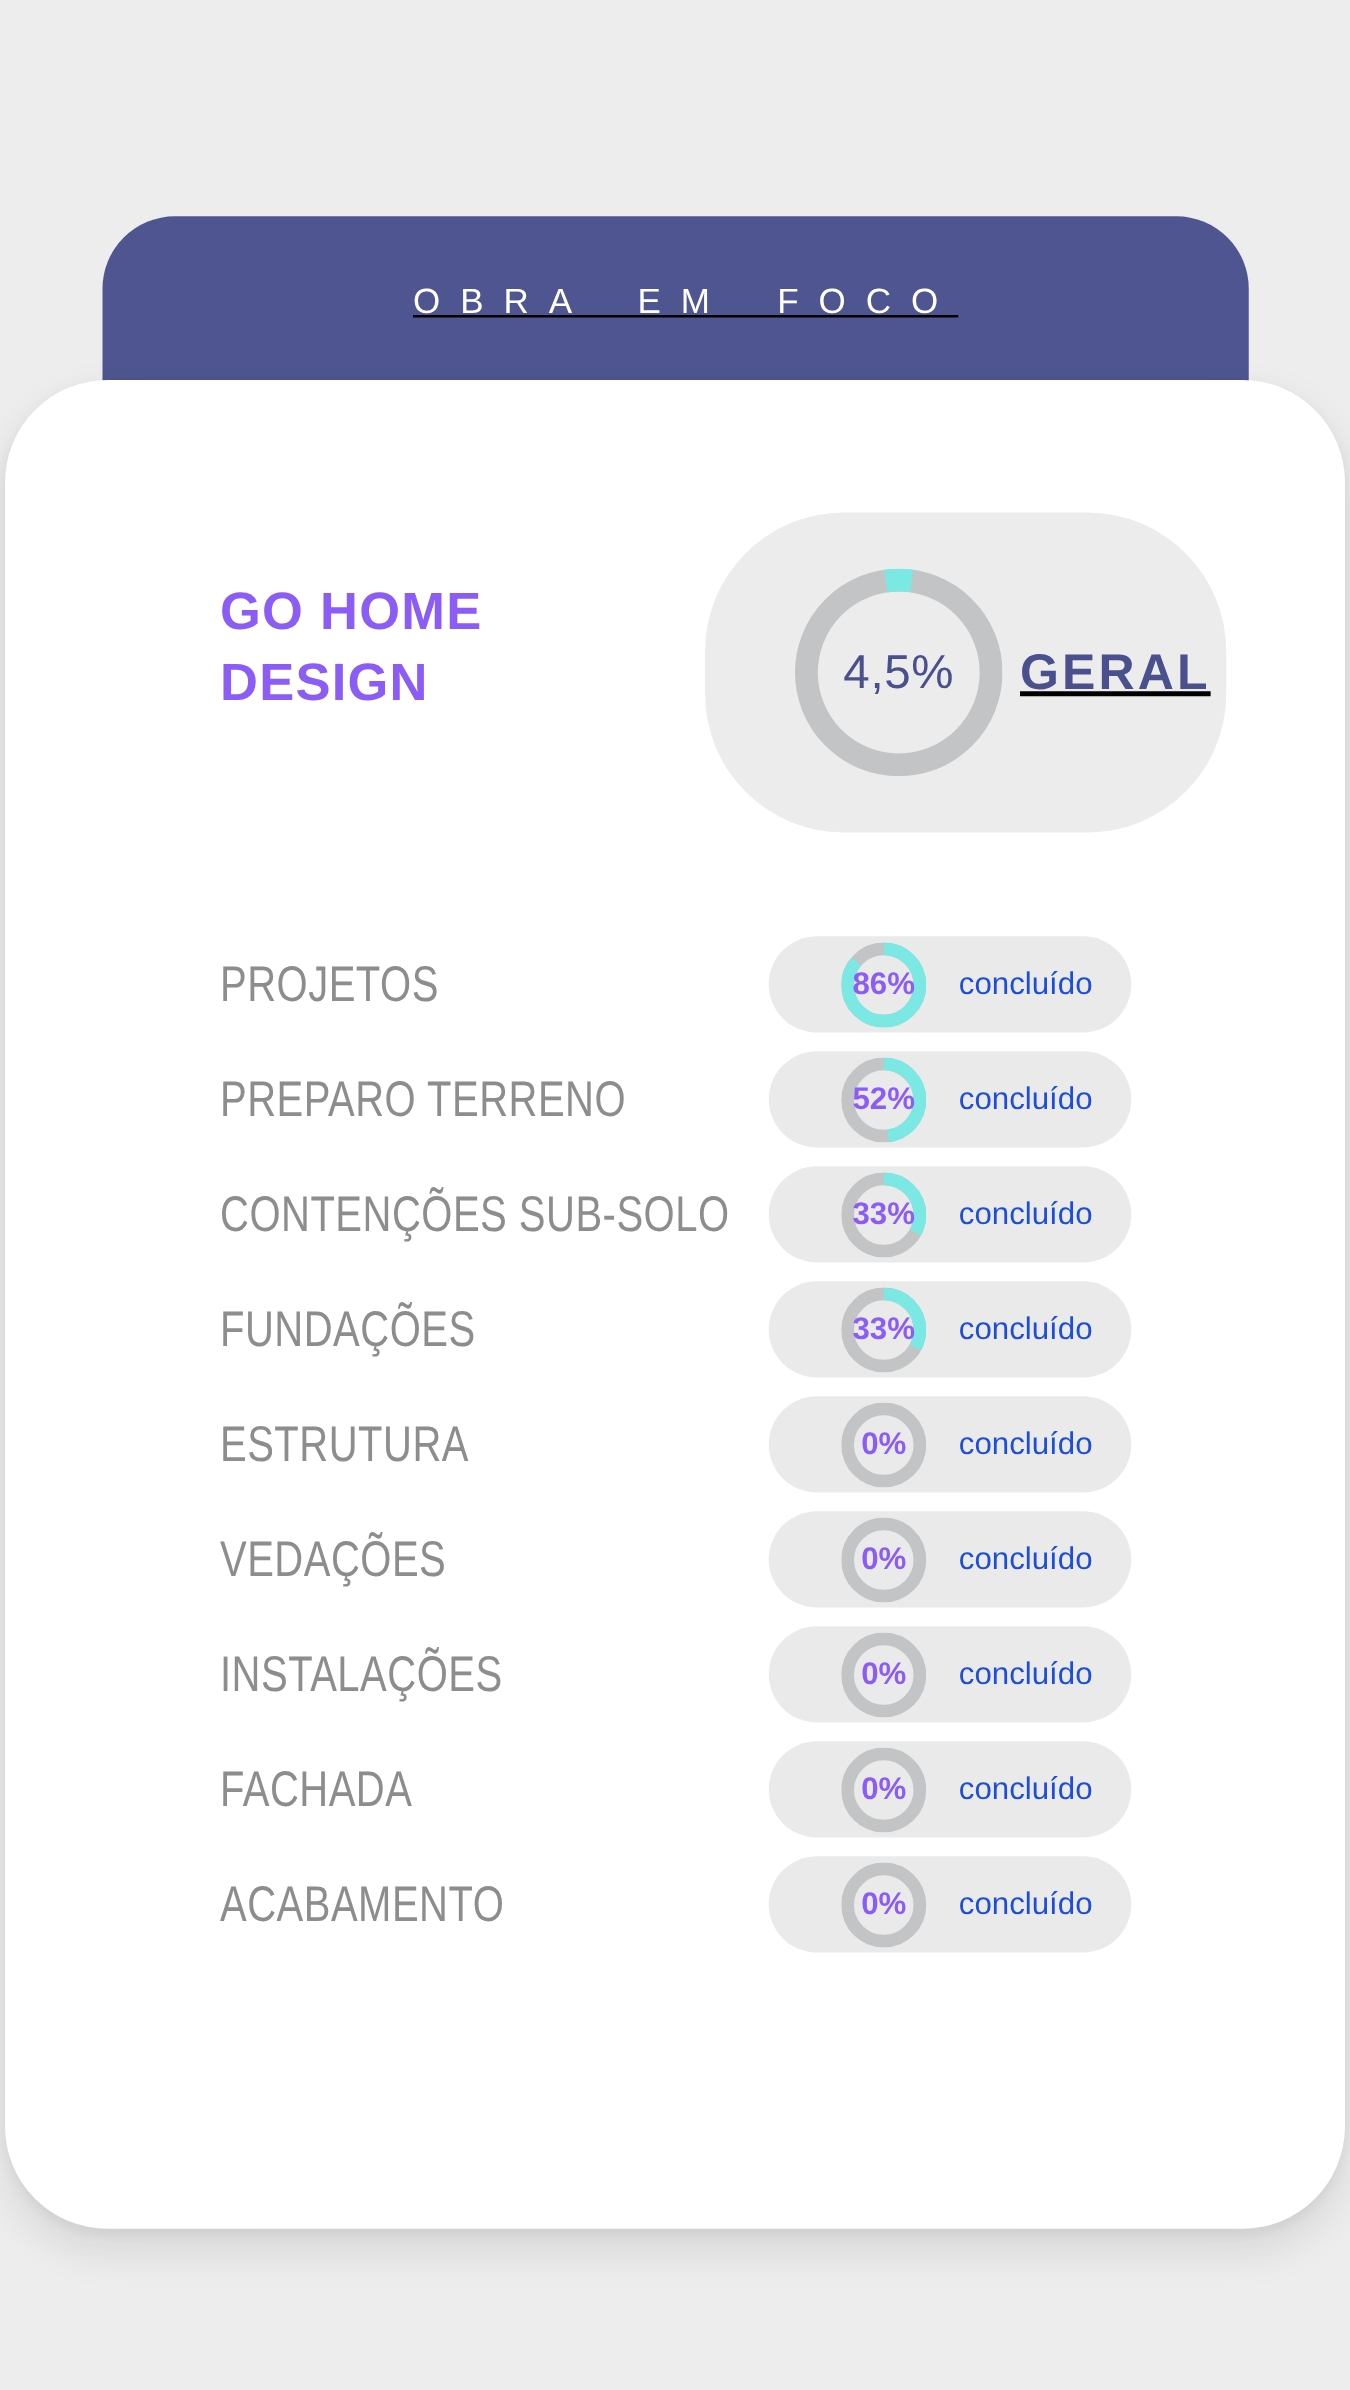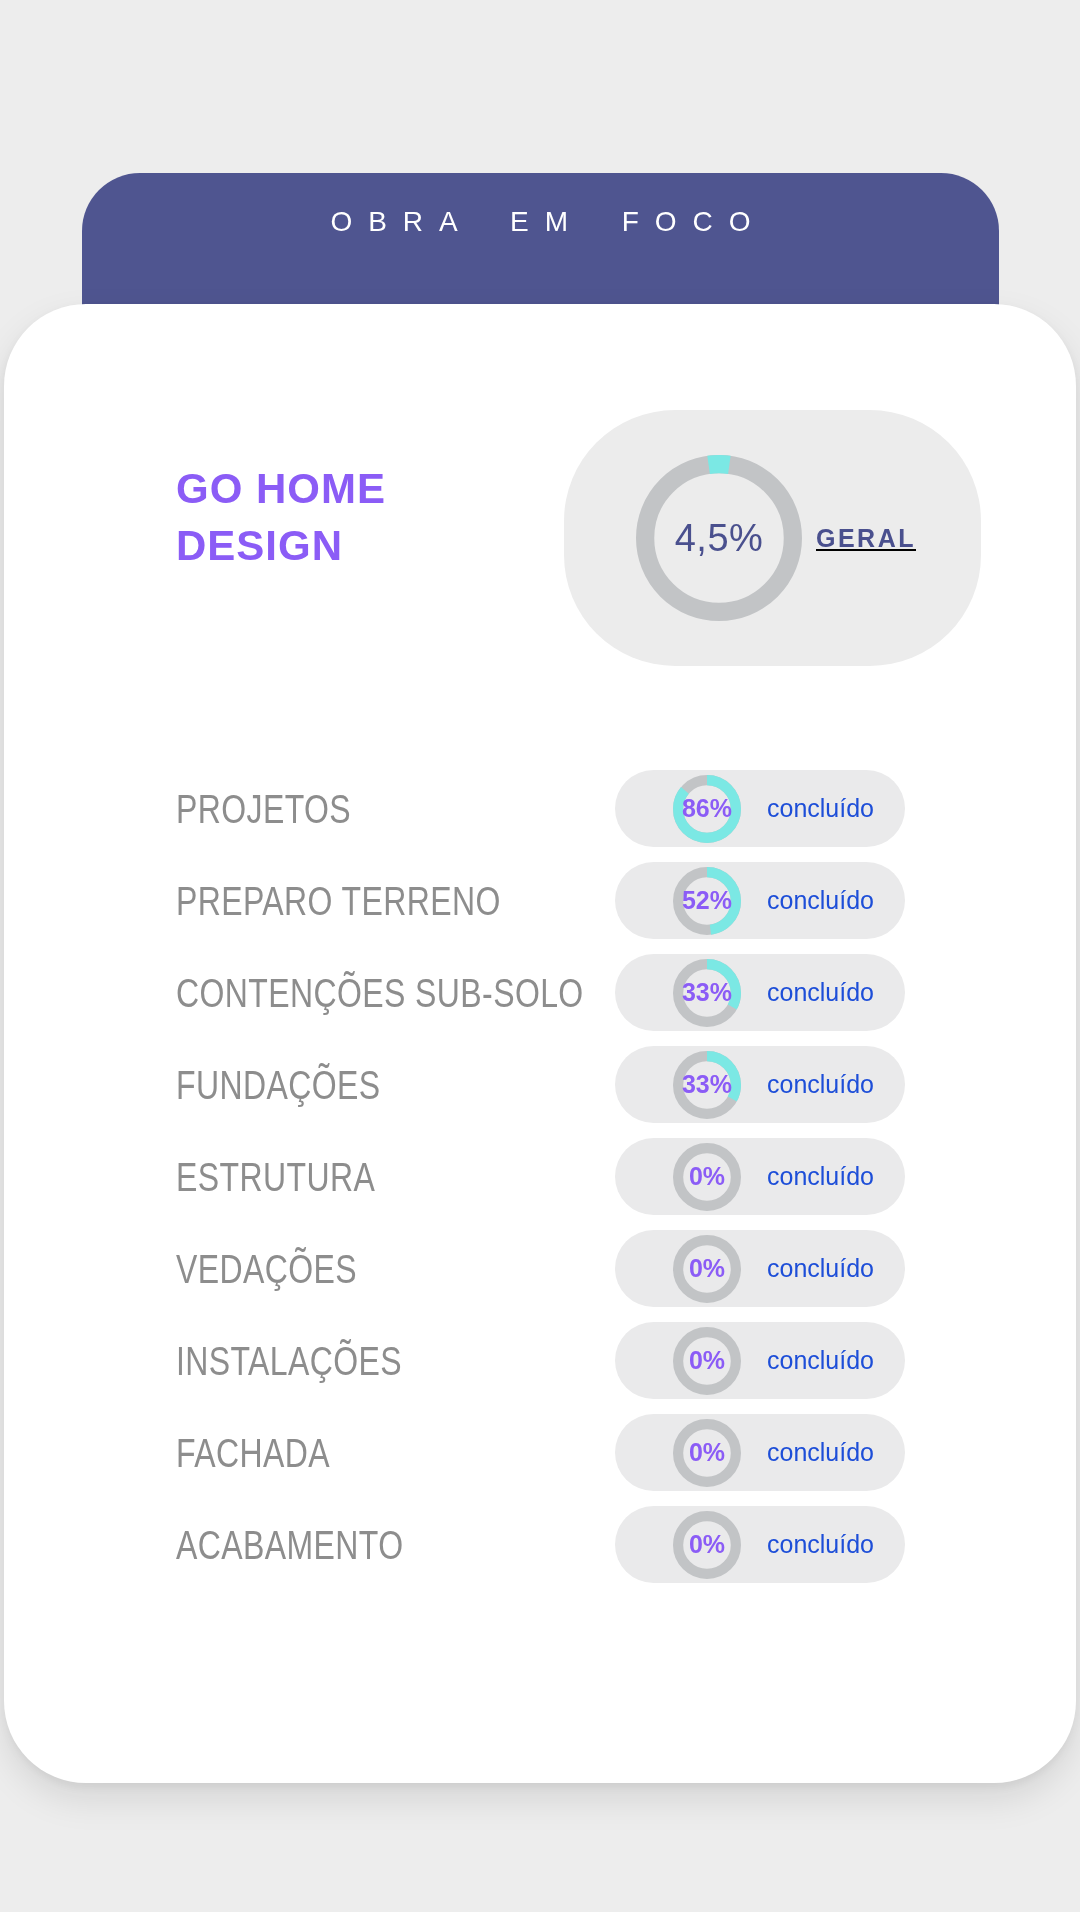--- a/index.html
+++ b/index.html
@@ -5,21 +5,21 @@
   html,body{margin:0;padding:0;background:#EDEDED;}
   .page{
     position:relative;width:1080px;height:1912px;overflow:hidden;
     background:#EDEDED;font-family:"Liberation Sans",sans-serif;
   }
   
   .banner{
     position:absolute;left:82px;top:173px;width:917px;height:160px;
     background:#4F5590;border-radius:58px 58px 0 0;
     display:flex;justify-content:center;align-items:flex-start;
-    box-sizing:border-box;padding-top:33px;
+    box-sizing:border-box;padding-top:52px;text-decoration:underline;
   }
   .banner-title{
     color:#FFFFFF;font-size:28px;font-weight:500;
     letter-spacing:16px;word-spacing:14px;white-space:nowrap;
     padding-left:16px; 
   }
   
   .card{
     position:absolute;left:4px;top:304px;width:1072px;height:1479px;
     background:#FFFFFF;border-radius:82px;
@@ -37,23 +37,23 @@
     display:flex;align-items:center;box-sizing:border-box;padding-left:72px;text-decoration:underline;
   }
   .ring{position:relative;flex:0 0 auto;}
   .ring svg{display:block;width:100%;height:100%;}
   .ring-label{
     position:absolute;inset:0;display:flex;align-items:center;justify-content:center;
     white-space:nowrap;
   }
   .overall-ring{width:166px;height:166px;}
   .overall-value{font-size:38px;font-weight:500;color:#4A508E;letter-spacing:0.5px;}
-  .overall-label{margin-left:14px;font-size:25px;font-weight:600;color:#4A508E;letter-spacing:2.5px;}
-  
-  .phases{position:absolute;left:172px;top:466px;width:729px;}
+  .overall-label{margin-left:14px;font-size:40px;font-weight:600;color:#4A508E;letter-spacing:2.5px;}
+  
+  .phases{position:absolute;left:172px;top:445px;width:729px;}
   .phase-row{position:relative;height:77px;margin-bottom:15px;}
   .phase-label{
     position:absolute;left:0;top:50%;transform:translateY(-50%) scaleX(0.8);
     transform-origin:left center;
     font-size:40px;color:#8D8D8D;letter-spacing:0.5px;white-space:nowrap;
   }
   .phase-pill{
     position:absolute;right:0;top:0;width:290px;height:77px;
     background:#EAEAEB;border-radius:39px;
     display:flex;align-items:center;box-sizing:border-box;padding-left:58px;

